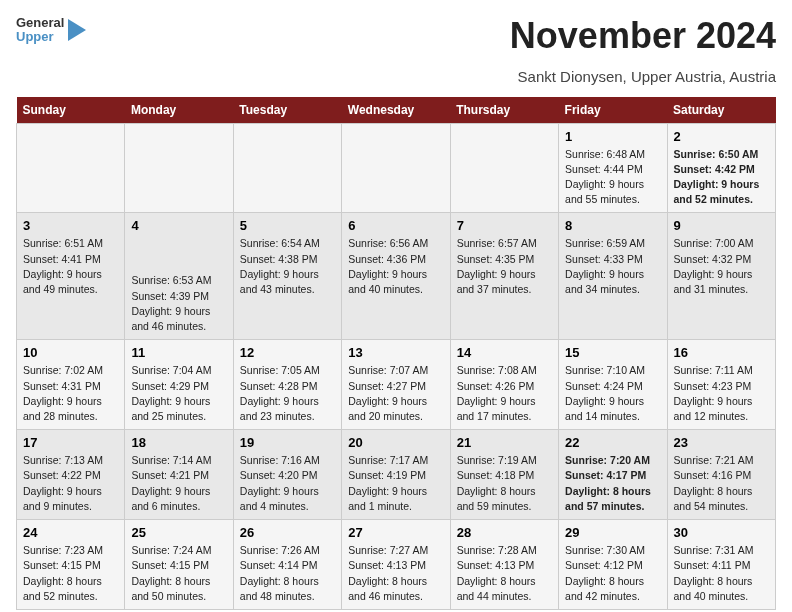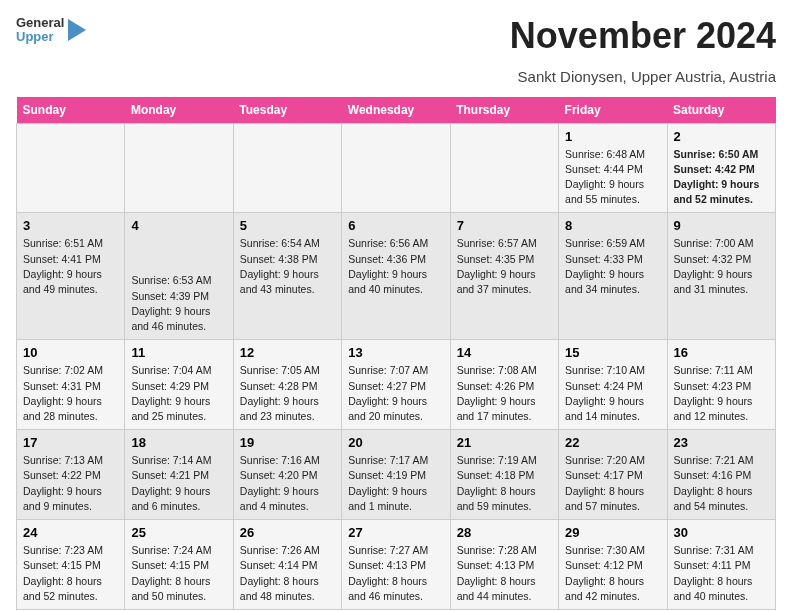--- a/index.html
+++ b/index.html
@@ -58,21 +58,21 @@
       margin-top: 12px;
     }
 
     table {
       width: 100%;
       border-collapse: collapse;
       font-size: 11px;
     }
 
     thead th {
-      background-color: #ec4899;
+      background-color: #7f1d1d;
       color: white;
       padding: 6px 6px;
       text-align: left;
       font-size: 12px;
       font-weight: bold;
     }
 
     tbody tr {
       vertical-align: top;
     }
@@ -297,21 +297,21 @@
         </td>
         <td>
           <span class="day-num">21</span>
           <div class="day-info" style="white-space: pre-line;">Sunrise: 7:19 AM
 Sunset: 4:18 PM
 Daylight: 8 hours
 and 59 minutes.</div>
         </td>
         <td>
           <span class="day-num">22</span>
-          <div class="day-info" style="white-space: pre-line;">Sunrise: 7:20 AM
+          <div class="day-info" style="white-space: pre-line; font-weight: bold;">Sunrise: 7:20 AM
 Sunset: 4:17 PM
 Daylight: 8 hours
 and 57 minutes.</div>
         </td>
         <td>
           <span class="day-num">23</span>
           <div class="day-info" style="white-space: pre-line;">Sunrise: 7:21 AM
 Sunset: 4:16 PM
 Daylight: 8 hours
 and 54 minutes.</div>

